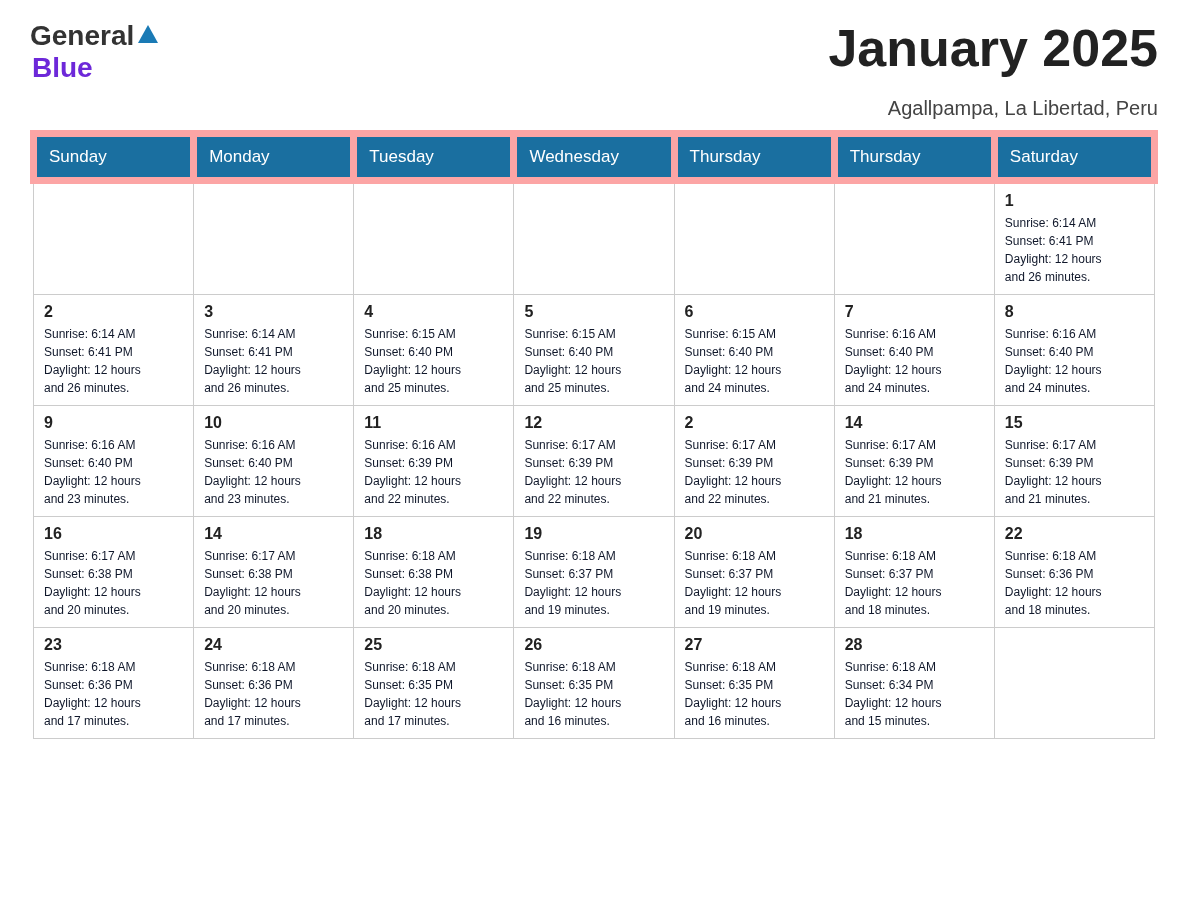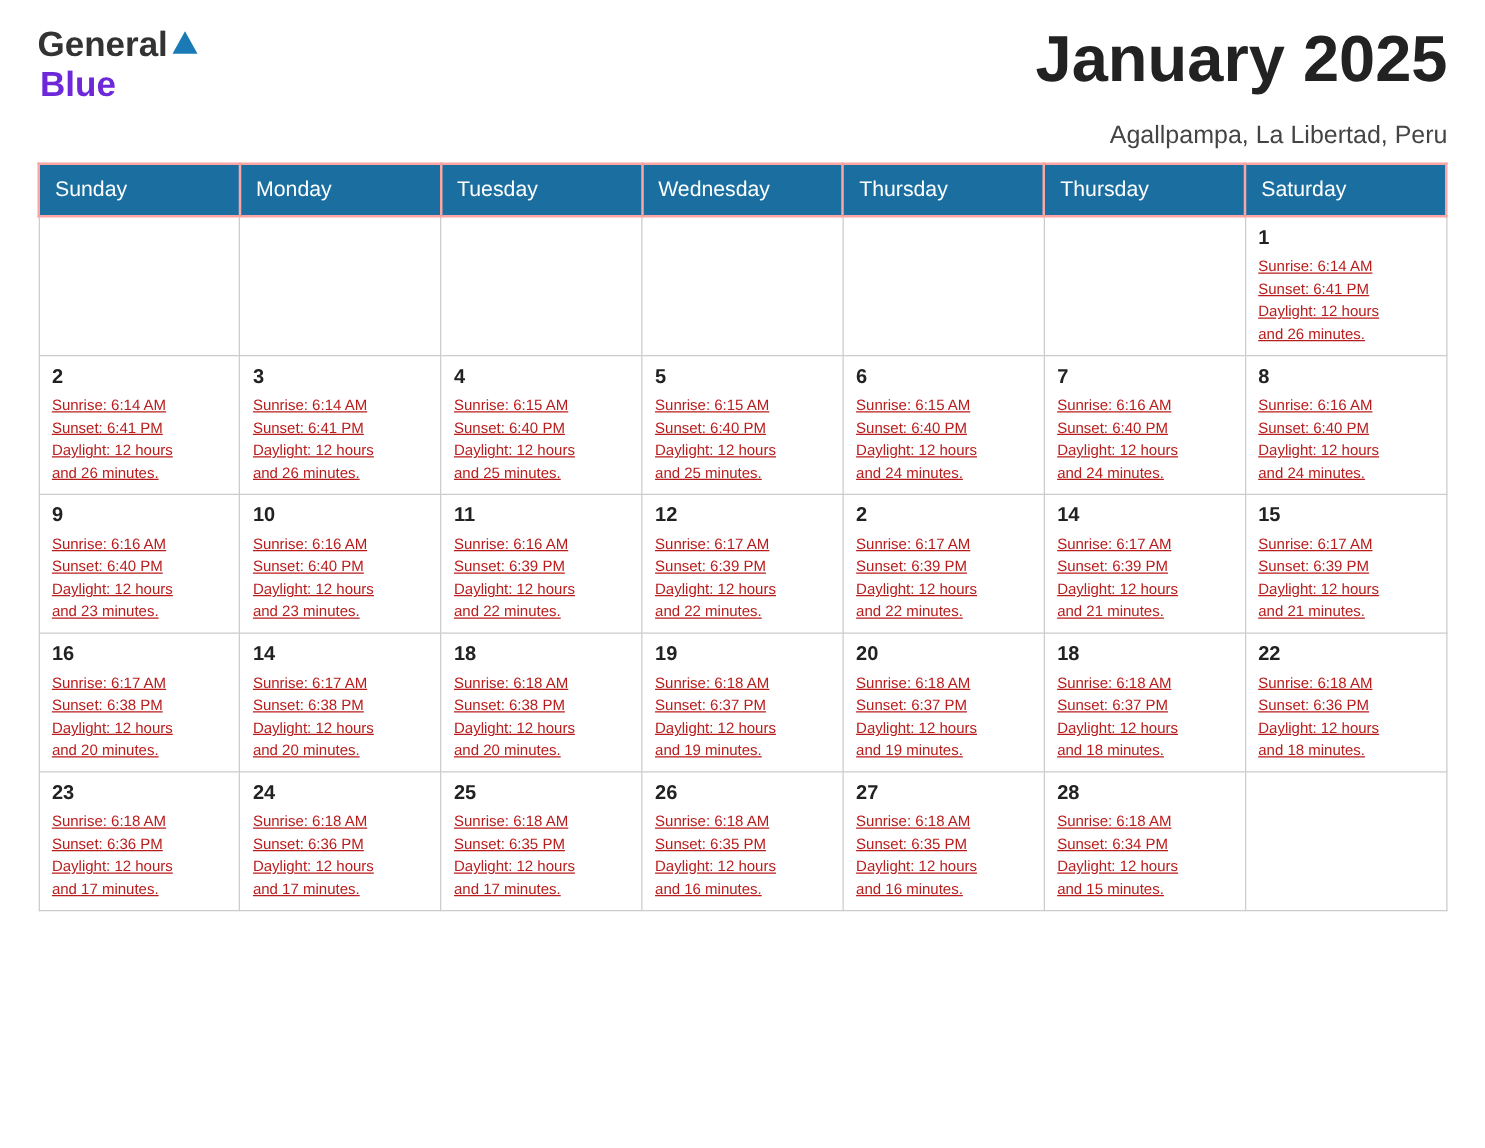--- a/index.html
+++ b/index.html
@@ -63,40 +63,39 @@
       border-collapse: collapse;
       margin-top: 10px;
     }
     .calendar thead th {
       background: #1a6fa0;
       color: #fff;
       font-size: 17px;
       font-weight: normal;
       padding: 10px 12px;
       text-align: left;
-      border: 2px solid #fca5a5;
+      border: 7px solid #fca5a5;
     }
     .calendar tbody td {
       border: 1px solid #ccc;
       vertical-align: top;
       padding: 8px 10px;
       width: 14.28%;
       height: 110px;
     }
     .day-number {
       font-size: 16px;
       font-weight: bold;
       color: #222;
       margin-bottom: 4px;
     }
     .day-info {
       font-size: 12px;
-      color: #b91c1c;
+      color: #0f172a;
       line-height: 1.5;
-      text-decoration: underline;
     }
     .empty-cell {
       background: #fff;
     }
     .row-separator td {
       border-top: 2px solid #1a6fa0;
     }
   </style>
 </head>
 <body>

